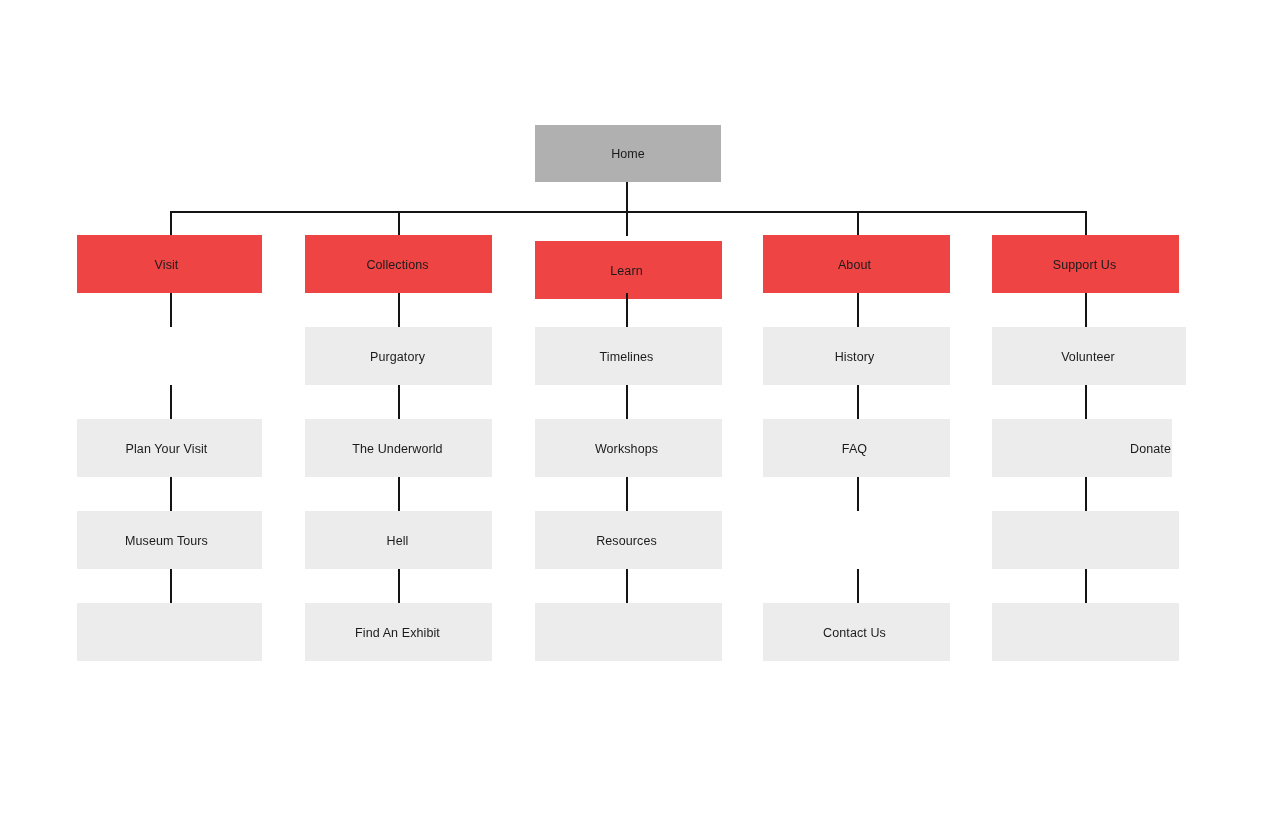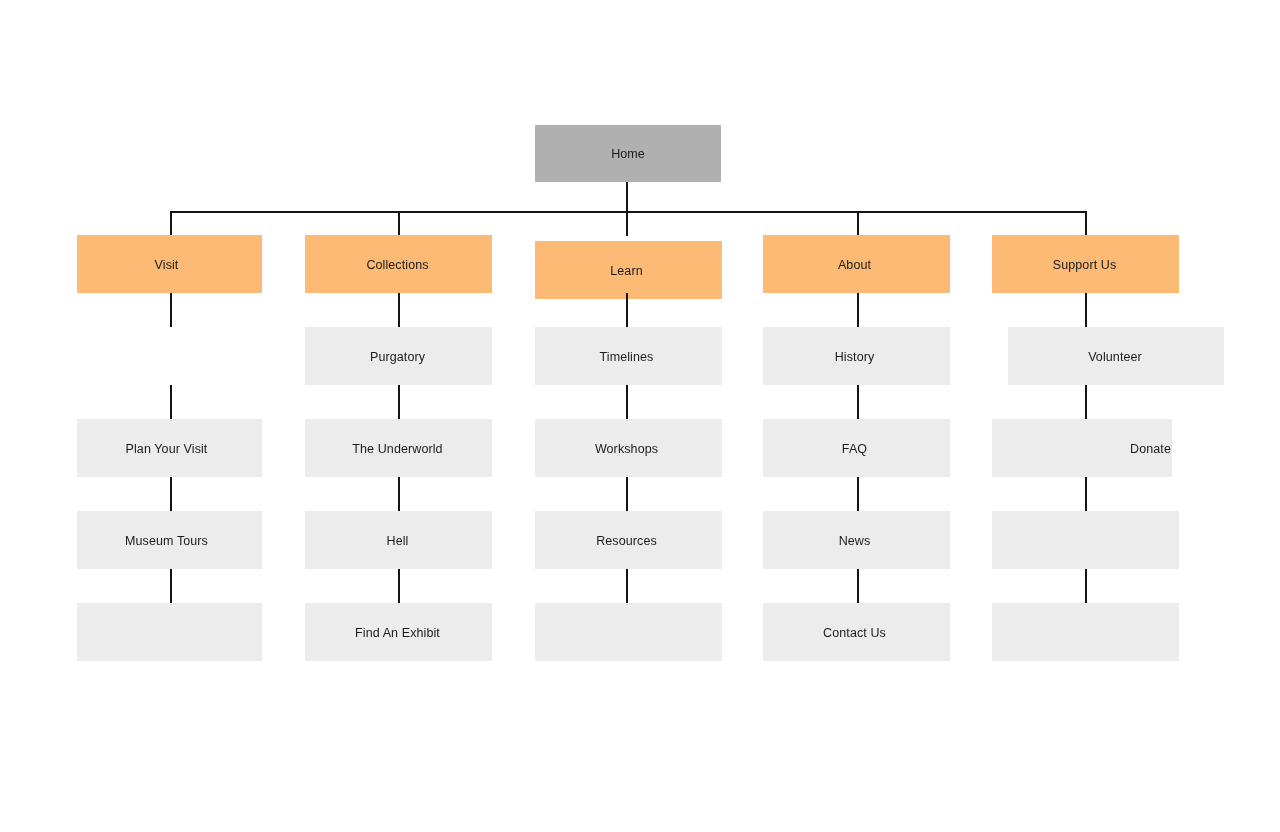--- a/index.html
+++ b/index.html
@@ -27,21 +27,21 @@
     align-items: center;
     justify-content: center;
     font-size: 12.5px;
     color: #1b1b1b;
     letter-spacing: 0.1px;
     line-height: 1;
     user-select: none;
   }
 
   .node.level-home   { background: #b0b0b0; }
-  .node.level-1      { background: #fdba74; }
+  .node.level-1      { background: #ef4444; }
   .node.level-deep   { background: #ececec; }
 
   .node .label {
     display: block;
     position: relative;
     white-space: nowrap;
   }
 
   .connector {
     position: absolute;
@@ -129,34 +129,31 @@
   </div>
   <div class="connector v" style="left:857px; top:293px; height:34px;"></div>
   <div class="node level-deep" style="left:763px; top:327px; width:187px; height:58px;">
     <span class="label" style="left:-2px; top:1px;">History</span>
   </div>
   <div class="connector v" style="left:857px; top:385px; height:34px;"></div>
   <div class="node level-deep" style="left:763px; top:419px; width:187px; height:58px;">
     <span class="label" style="left:-2px; top:1px;">FAQ</span>
   </div>
   <div class="connector v" style="left:857px; top:477px; height:34px;"></div>
-  <div class="node level-deep" style="left:763px; top:511px; width:187px; height:58px;">
-    <span class="label" style="left:-2px; top:1px;">News</span>
-  </div>
   <div class="connector v" style="left:857px; top:569px; height:34px;"></div>
   <div class="node level-deep" style="left:763px; top:603px; width:187px; height:58px;">
     <span class="label" style="left:-2px; top:1px;">Contact Us</span>
   </div>
 
   <div class="connector v" style="left:1085px; top:211px; height:25px;"></div>
   <div class="node level-1" style="left:992px; top:235px; width:187px; height:58px;">
     <span class="label" style="left:-1px; top:1px;">Support Us</span>
   </div>
   <div class="connector v" style="left:1085px; top:293px; height:34px;"></div>
-  <div class="node level-deep" style="left:992px; top:327px; width:216px; height:58px;margin-left:16px;">
+  <div class="node level-deep" style="left:992px; top:327px; width:194px; height:58px;">
     <span class="label" style="left:-1px; top:1px;">Volunteer</span>
   </div>
   <div class="connector v" style="left:1085px; top:385px; height:34px;"></div>
   <div class="node level-deep" style="left:992px; top:419px; width:180px; height:58px;justify-content:flex-end;">
     <span class="label" style="left:-1px; top:1px;">Donate</span>
   </div>
   <div class="connector v" style="left:1085px; top:477px; height:34px;"></div>
   <div class="node level-deep" style="left:992px; top:511px; width:187px; height:58px;">
     <span class="label" style="left:-1px; top:1px;"></span>
   </div>

